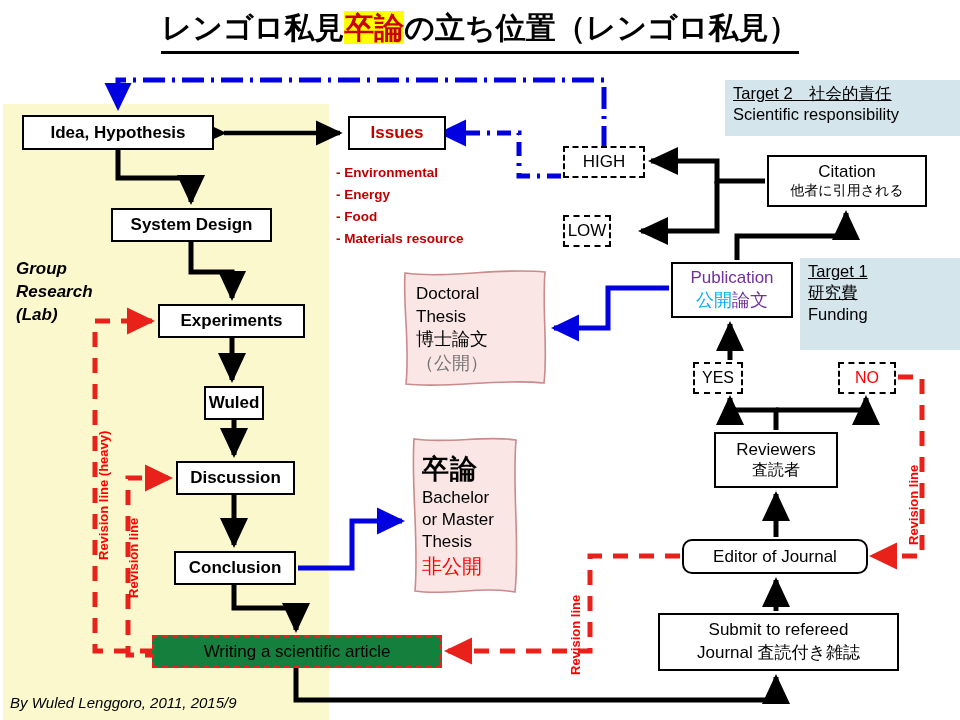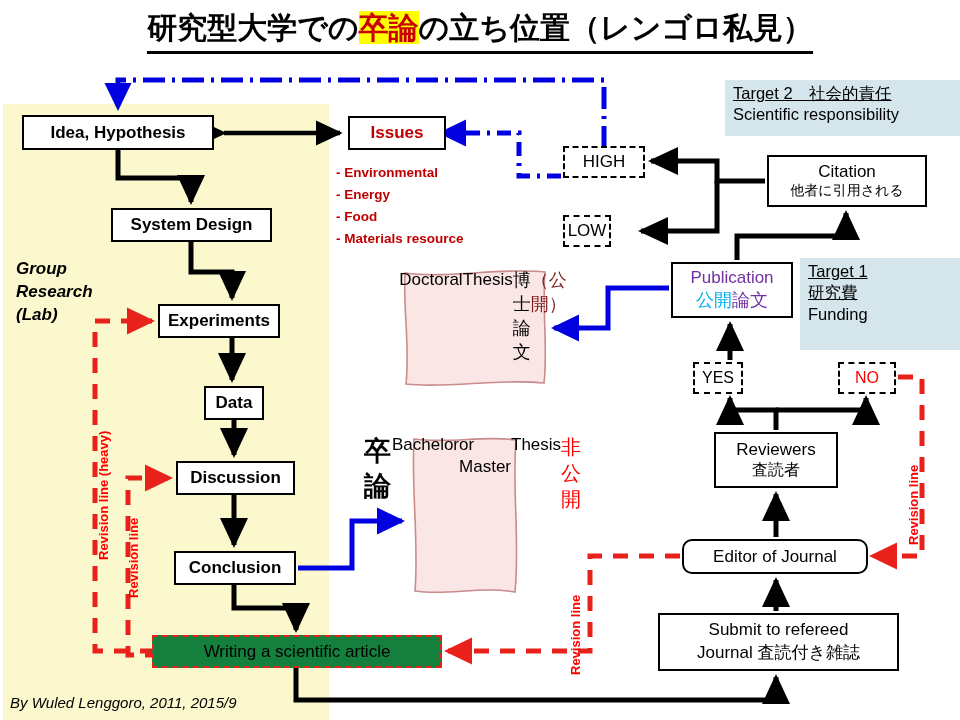--- a/index.html
+++ b/index.html
@@ -38,21 +38,21 @@
 
   
   .box-solid{border:2px solid #000;background:#ffffff;}
   .box-dashed{border:2px dashed #000;background:#ffffff;}
   .box-red-dashed{border:2px dashed #e8221a;background:#15803d;}
   .bold{font-weight:bold;}
 
   
   #n-idea   {left:22px;  top:115px; width:192px;height:35px;font-size:17px;}
   #n-sysdes {left:111px; top:208px; width:161px;height:34px;font-size:17px;}
-  #n-exper  {left:158px; top:304px; width:122px;height:34px;font-size:17px;}
+  #n-exper  {left:158px; top:304px; width:147px;height:34px;font-size:17px;}
   #n-data   {left:204px; top:386px; width:60px; height:34px;font-size:17px;}
   #n-disc   {left:176px; top:461px; width:119px;height:34px;font-size:17px;}
   #n-concl  {left:174px; top:551px; width:122px;height:34px;font-size:17px;}
   #n-writing{left:152px; top:635px; width:290px;height:33px;font-size:17px;}
 
   
   #n-issues {left:348px; top:116px; width:98px; height:34px;font-size:17px;color:#c00000;}
   #issues-list{
     position:absolute;left:336px;top:162px;width:200px;font-size:13.5px;
     font-weight:bold;color:#c00000;line-height:1.62;text-align:left;
@@ -83,27 +83,27 @@
   .target{background:#d4e6ec;text-align:left;align-items:flex-start;
           justify-content:flex-start;padding:3px 8px 4px 8px;}
   #t-target2{left:725px;top:80px;width:240px;height:56px;font-size:16.5px;line-height:1.28;}
   #t-target1{left:800px;top:258px;width:162px;height:92px;font-size:16.5px;line-height:1.3;}
   .target .ul{text-decoration:underline;}
 
   
   .pink-shape{position:absolute;}
   .pink-shape .inner{
     position:absolute;left:0;top:0;width:100%;height:100%;
-    display:flex;justify-content:center;
+    display:flex;flex-direction:column;justify-content:center;
     box-sizing:border-box;padding-left:16px;text-align:left;
   }
   #p-doctoral{left:400px;top:265px;width:150px;height:125px;}
   #p-doctoral .inner{font-size:17px;line-height:1.33;padding-top:4px;}
   #p-doctoral .jp{font-size:18px;}
-  #p-doctoral .cy{color:#7f1d1d;font-size:18px;}
+  #p-doctoral .cy{color:#737373;font-size:18px;}
   #p-bachelor{left:408px;top:434px;width:115px;height:163px;}
   #p-bachelor .inner{font-size:17px;line-height:1.3;padding-left:14px;}
   #p-bachelor .big{font-size:27px;font-weight:bold;letter-spacing:1px;}
   #p-bachelor .red{color:#ff0000;font-size:20px;}
 
   
   .rev-label{position:absolute;color:#ff0000;font-size:13px;font-weight:bold;
              white-space:nowrap;transform-origin:0 0;}
   #rev-heavy{left:96px; top:560px; transform:rotate(-90deg);}
   #rev-left {left:126px;top:598px; transform:rotate(-90deg);}
@@ -194,41 +194,41 @@
     <div class="inner">
       <div class="big">卒論</div>
       <div>Bachelor</div>
       <div>or Master</div>
       <div>Thesis</div>
       <div class="red">非公開</div>
     </div>
   </div>
 
   <div id="title">
-    <span class="u"><span>研究型大学での</span><span class="hl">卒論</span><span>の立ち位置（レンゴロ私見）</span></span>
+    <span class="u"><span>レンゴロ私見</span><span class="hl">卒論</span><span>の立ち位置（レンゴロ私見）</span></span>
   </div>
 
   <div id="lab-label">
     <div>Group</div>
     <div>Research</div>
     <div>(Lab)</div>
   </div>
   <div id="byline">By Wuled Lenggoro, 2011, 2015/9</div>
 
   <div class="node box-solid bold" id="n-idea">
     <span>Idea, Hypothesis</span>
   </div>
   <div class="node box-solid bold" id="n-sysdes">
     <span>System Design</span>
   </div>
   <div class="node box-solid bold" id="n-exper">
     <span>Experiments</span>
   </div>
   <div class="node box-solid bold" id="n-data">
-    <span>Data</span>
+    <span>Wuled</span>
   </div>
   <div class="node box-solid bold" id="n-disc">
     <span>Discussion</span>
   </div>
   <div class="node box-solid bold" id="n-concl">
     <span>Conclusion</span>
   </div>
   <div class="node box-red-dashed" id="n-writing">
     <span>Writing a scientific article</span>
   </div>

